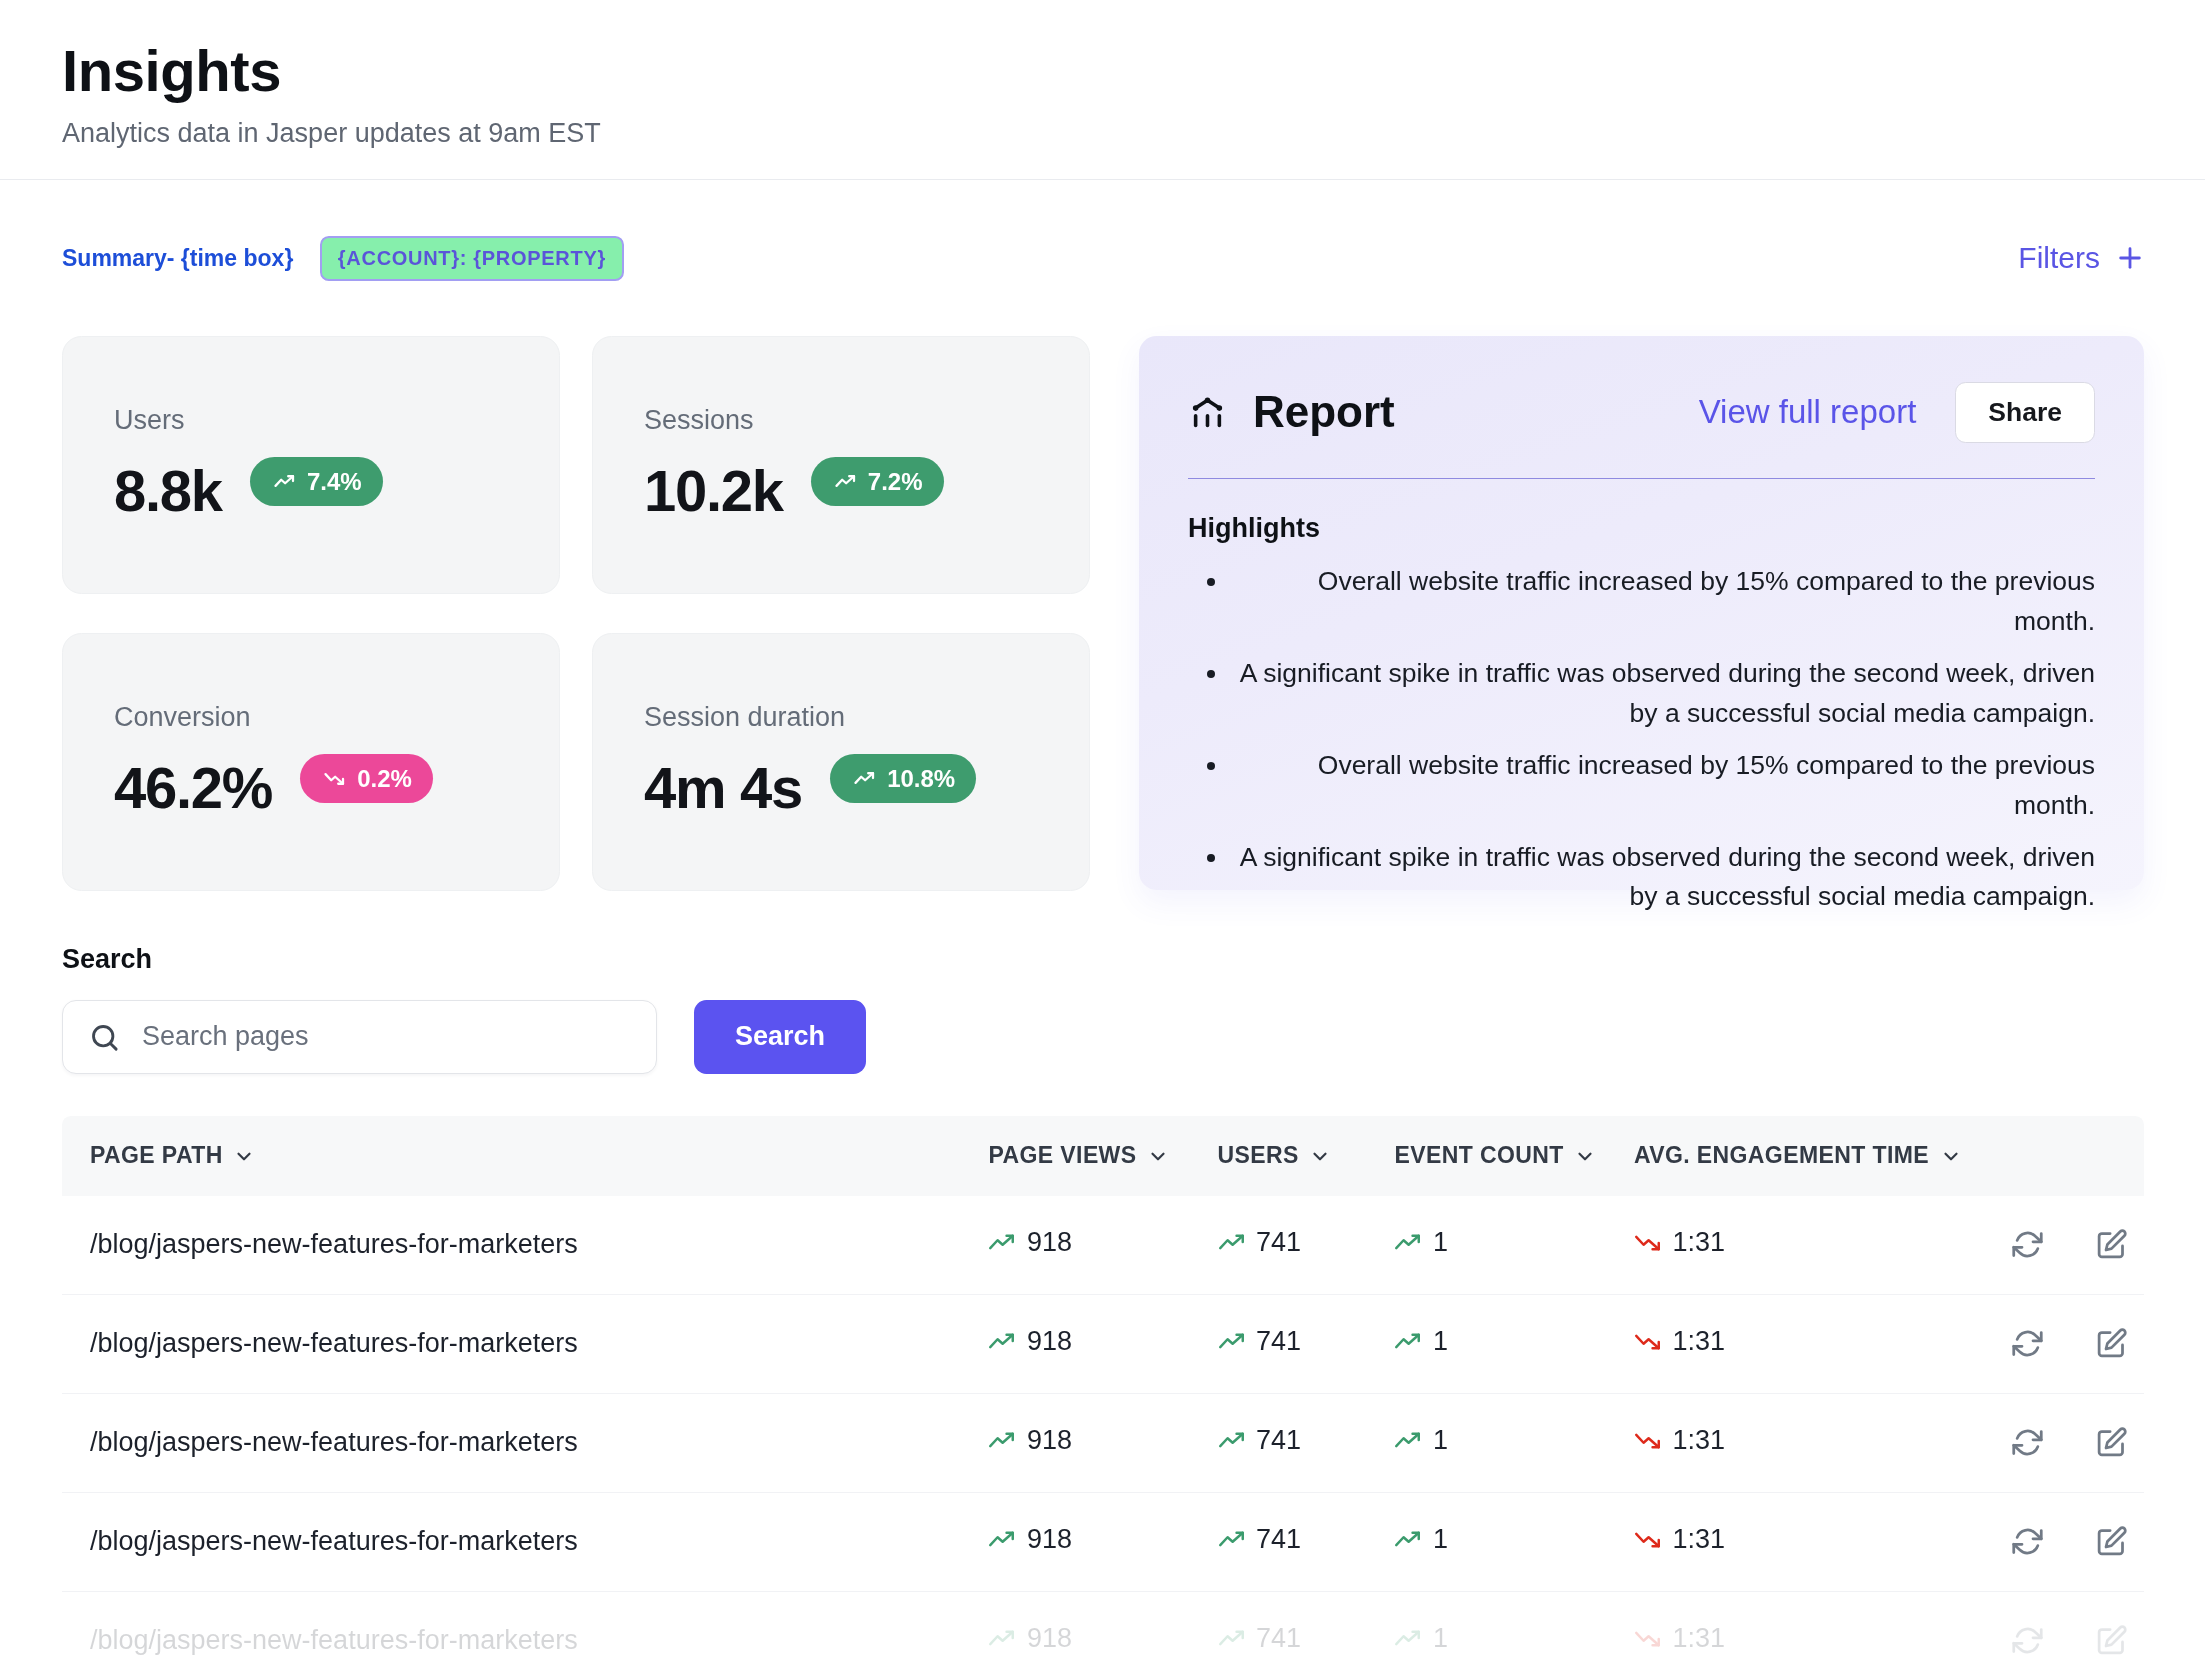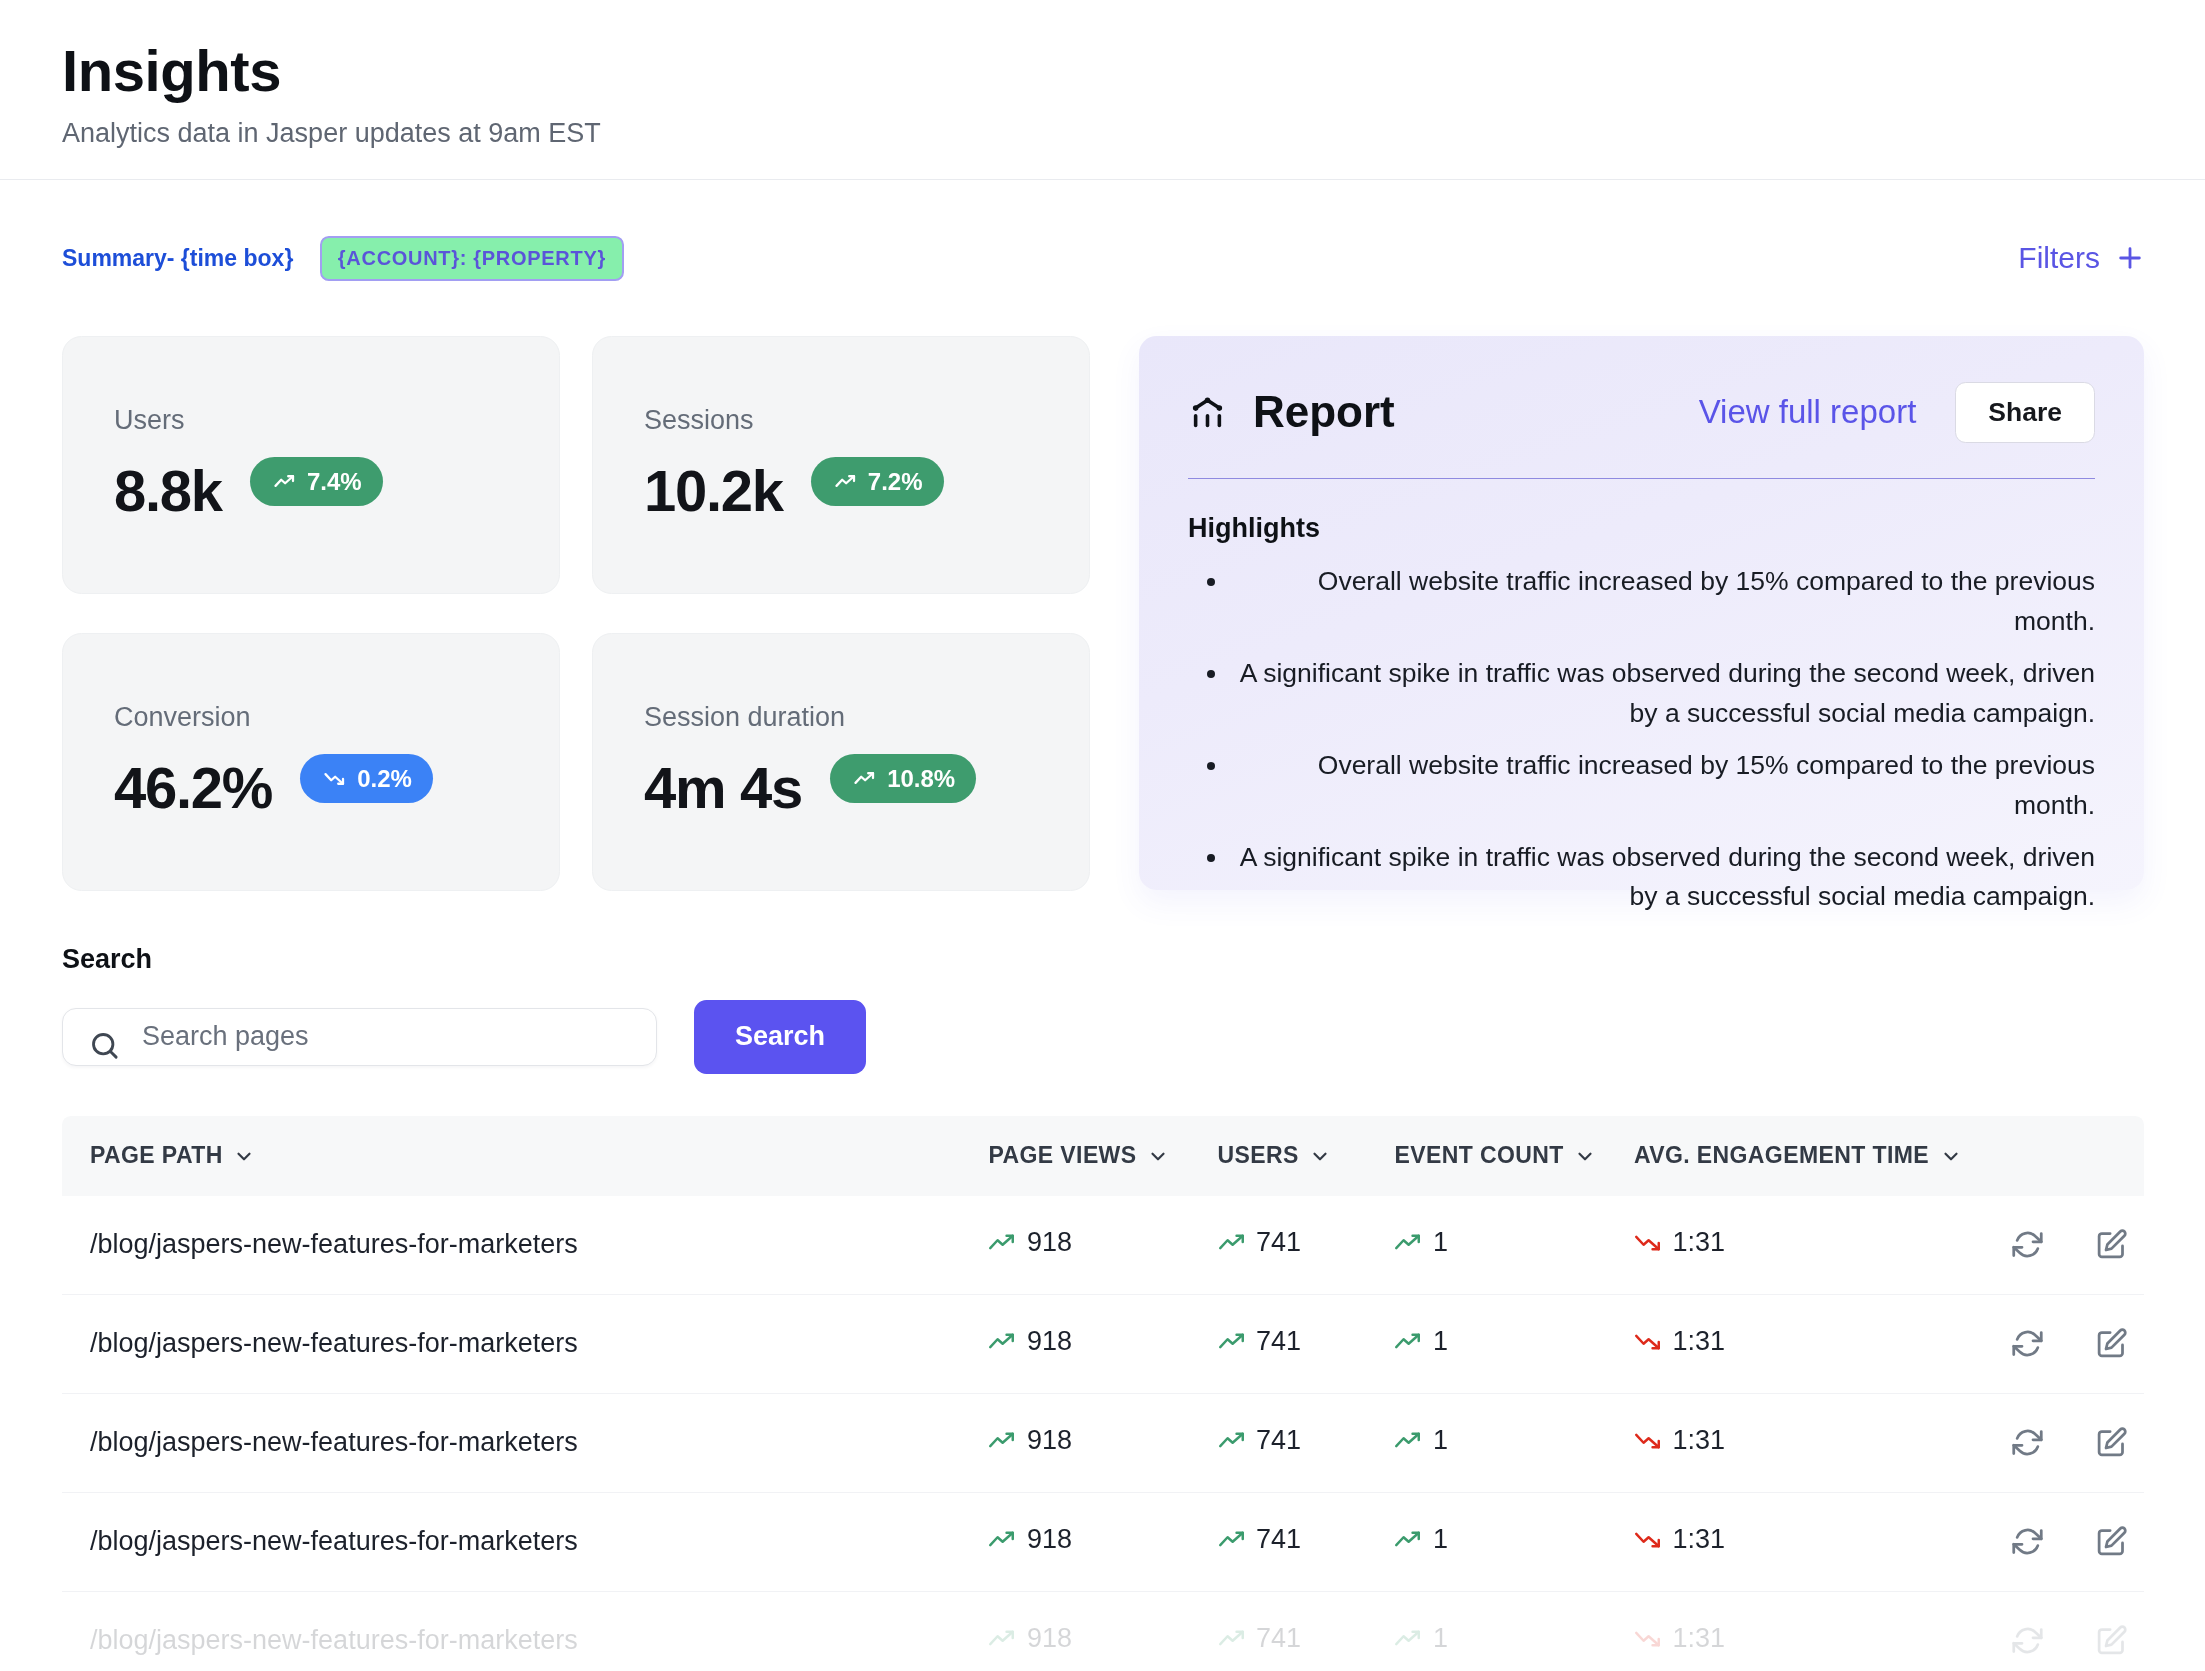--- a/index.html
+++ b/index.html
@@ -36,21 +36,21 @@
   .metric-card {
     background:#f4f5f6; border:0.9px solid #eef0f2; border-radius:19.4px;
     padding:0 51px; display:flex; flex-direction:column; justify-content:center;
   }
   .metric-label { font-size:27px; color:#646c78; margin-bottom:21px; }
   .metric-row { display:flex; align-items:flex-start; gap:28px; }
   .metric-value { font-size:58px; font-weight:700; letter-spacing:-1.3px; color:#121419; }
   .pill { display:inline-flex; align-items:center; gap:9.7px; color:#fff;
     font-size:24px; font-weight:700; padding:10.6px 21px; border-radius:881px; }
   .pill.up { background:#3e9c6e; }
-  .pill.down { background:#3b82f6; }
+  .pill.down { background:#ec4899; }
   .pill svg { width:26.5px; height:21px; }
 
   
   .report-card { flex:1; height:554px; border-radius:17.6px;
     background:linear-gradient(160deg,#e9e7fa 0%, #edebfb 40%, #f5f4fd 100%);
     box-shadow:0 12.4px 30px rgba(90,84,230,0.07); }
   .report-head { display:flex; align-items:center; padding:46px 49px 0; }
   .report-title-wrap { display:flex; align-items:center; gap:26px; font-size:44px; font-weight:700; color:#0e1116; }
   .report-title-wrap svg { width:39px; height:39px; color:#0e1116; }
   .view-link { margin-left:auto; color:#5a54e8; font-size:33px; cursor:pointer; }
@@ -61,21 +61,21 @@
   .highlights { padding:34px 49px 0; }
   .highlights-title { font-size:27px; font-weight:700; color:#0e1116; }
   .bullets { margin:17.6px 0 0; padding-left:42px;text-align:right; }
   .bullets li { font-size:26.5px; line-height:1.5; color:#181c24; margin-bottom:12.4px; }
 
   
   .search-section { margin-top:53px; }
   .search-label { font-size:27px; font-weight:700; color:#0e1116; }
   .search-row { display:flex; align-items:center; gap:37px; margin-top:25px; }
   .search-input-wrap { position:relative; width:595px; }
-  .search-input { width:100%; height:58px; border:1.8px solid #e3e5e9; border-radius:14px;
+  .search-input { width:100%; height:74px; border:1.8px solid #e3e5e9; border-radius:14px;
     padding:0 26.5px 0 79px; font-size:27px; color:#374151; background:#fff;
     box-shadow:0 1.8px 3.5px rgba(15,23,42,0.04); outline:none;
     font-family:"Liberation Sans", sans-serif; }
   .search-input::placeholder { color:#69707c; }
   .search-icon { position:absolute; left:26.5px; top:22px; width:31px; height:31px; color:#3f4752; }
   .search-btn { height:74px; padding:0 41px; background:#5b53f0; color:#fff; border:none;
     border-radius:12.4px; font-size:27px; font-weight:700; cursor:pointer;
     font-family:"Liberation Sans", sans-serif; }
 
   

